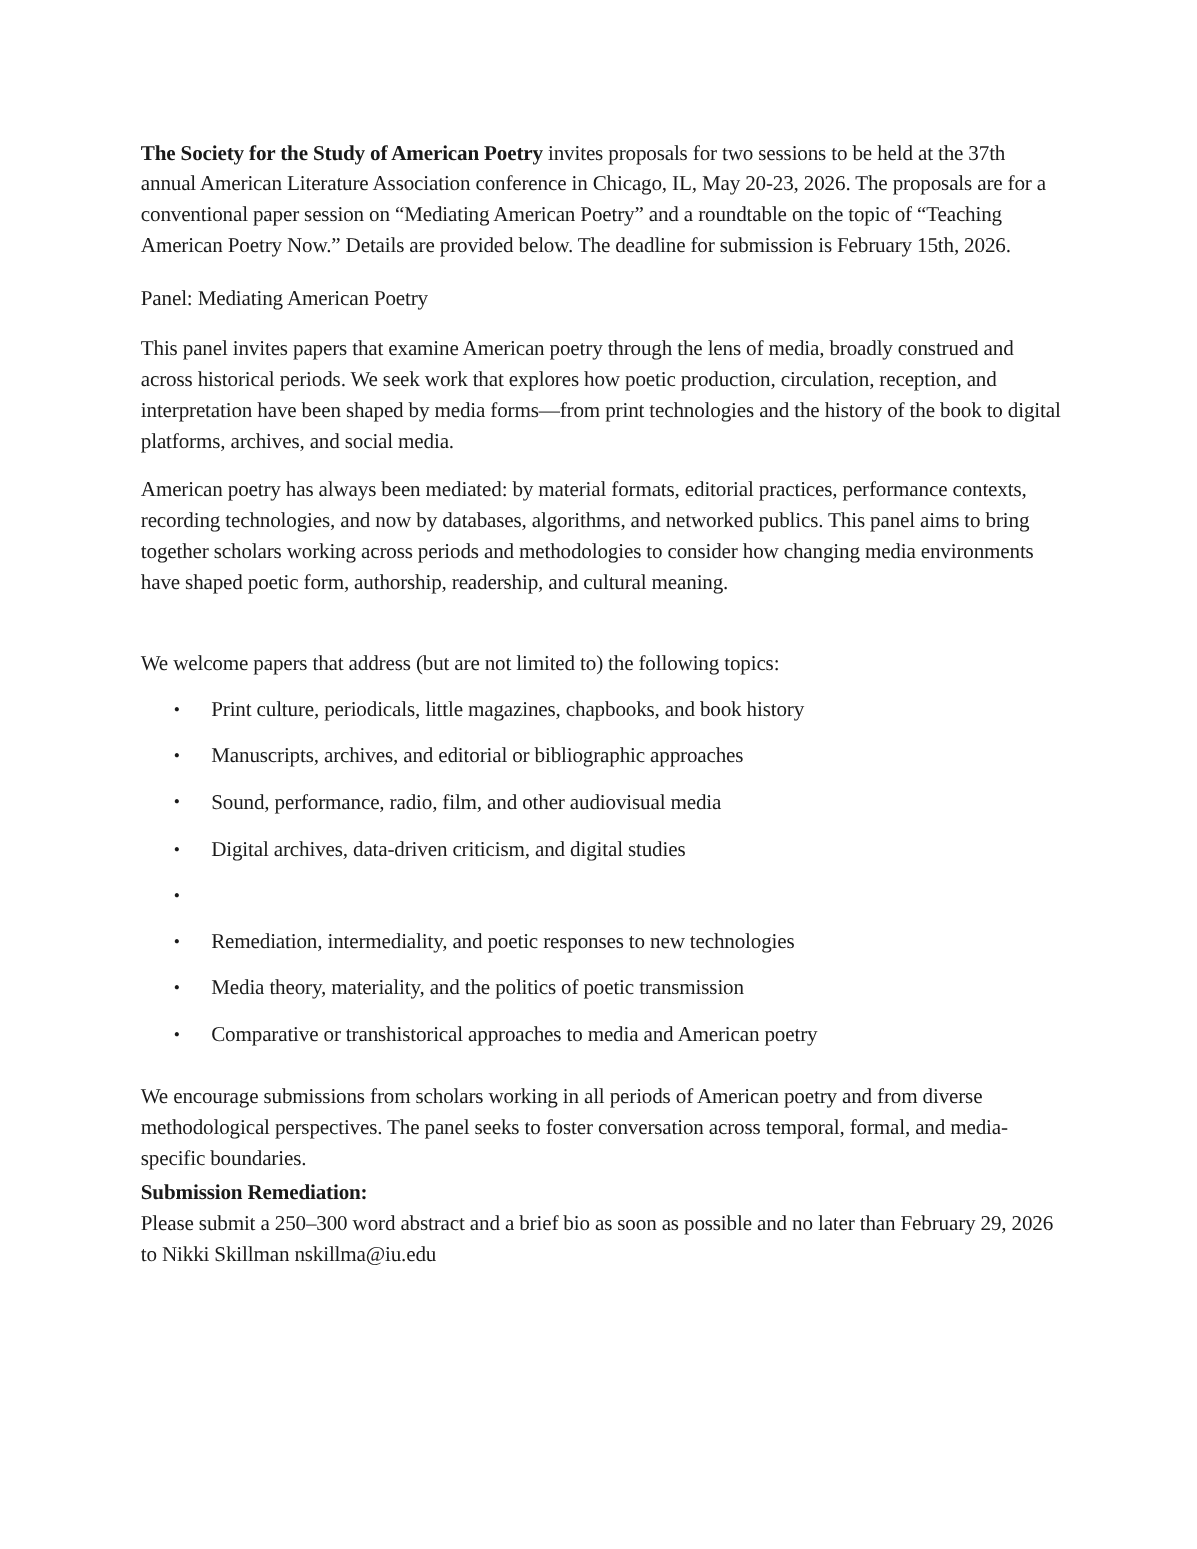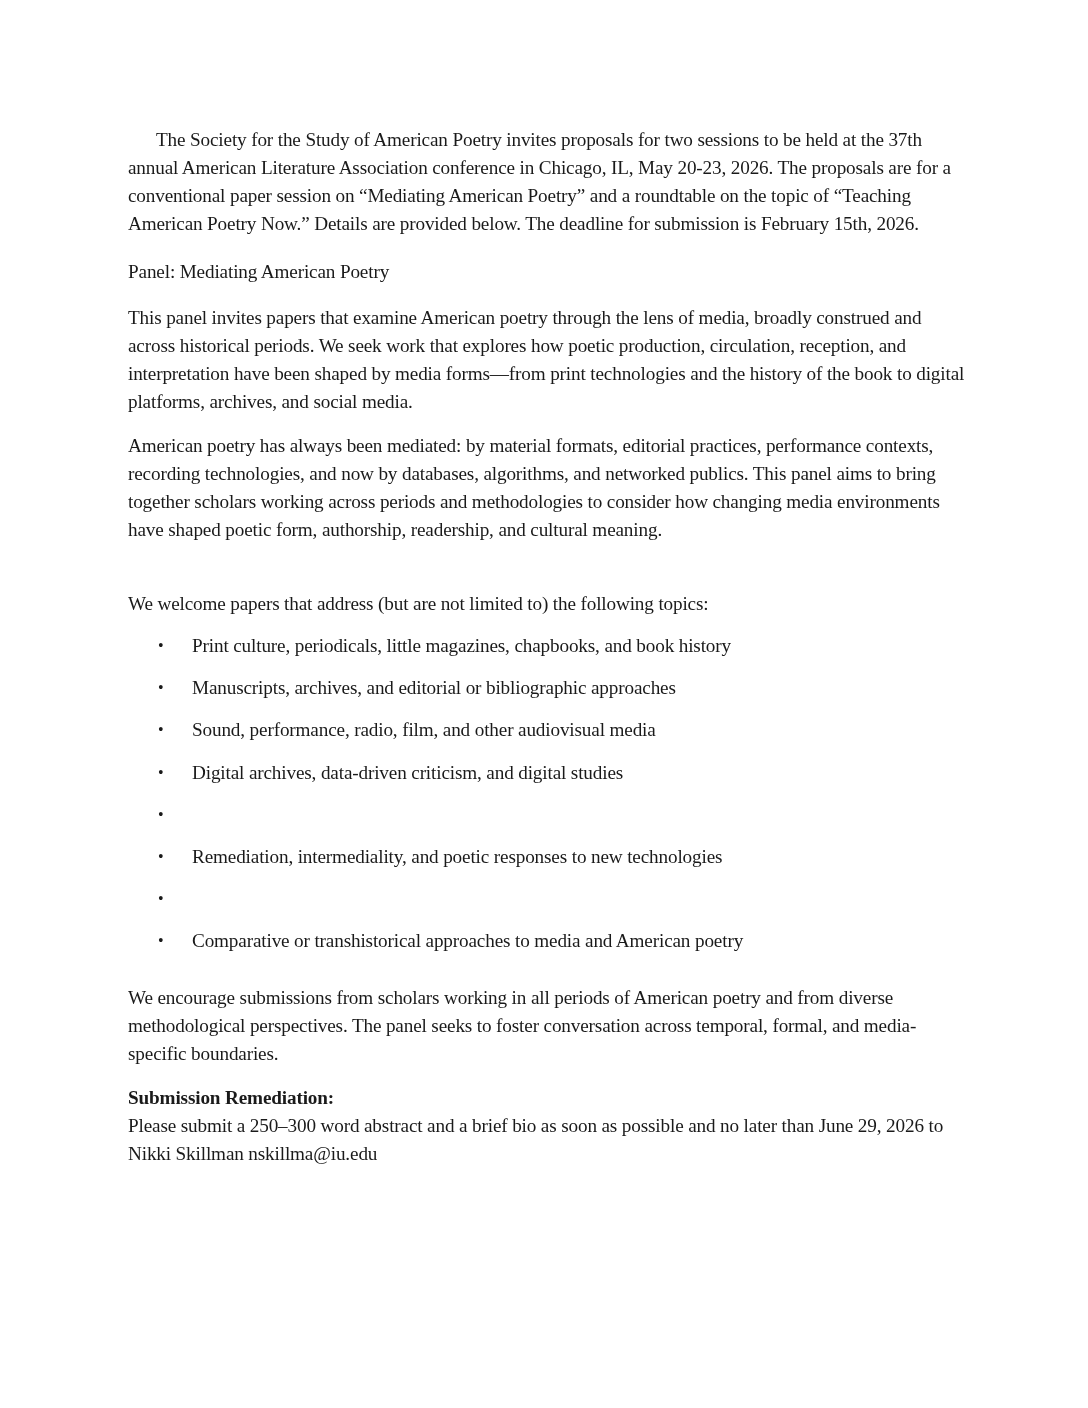--- a/index.html
+++ b/index.html
@@ -24,22 +24,21 @@
       line-height: 28px;
       letter-spacing: -0.15px;
     }
     p {
       margin: 0;
     }
     .intro {
       margin-bottom: 20px;
     }
     .intro b {
-      font-weight: normal;
-      margin-left: 28px;
+      font-weight: bold;
     }
     .heading {
       font-weight: normal;
       margin-bottom: 18px;
     }
     .para {
       margin-bottom: 16px;
     }
     .para-lead {
       margin-bottom: 14px;
@@ -56,21 +55,21 @@
       height: 42.2px;
       line-height: 28px;
     }
     ul.topics li .bullet {
       position: absolute;
       left: 30px;
       top: 0;
       font-size: 16px;
     }
     .closing {
-      margin-bottom: 16px;
+      margin-bottom: 3px;
       font-family: Liberation Serif, serif;
     }
     .guidelines-heading {
       font-weight: bold;
       margin: 0;
     }
     .guidelines-text {
       margin: 0;
     }
   </style>
@@ -89,22 +88,22 @@
 
   <p class="para-lead">We welcome papers that address (but are not limited to) the following topics:</p>
 
   <ul class="topics">
     <li><span class="bullet">•</span><span>Print culture, periodicals, little magazines, chapbooks, and book history</span></li>
     <li><span class="bullet">•</span><span>Manuscripts, archives, and editorial or bibliographic approaches</span></li>
     <li><span class="bullet">•</span><span>Sound, performance, radio, film, and other audiovisual media</span></li>
     <li><span class="bullet">•</span><span>Digital archives, data-driven criticism, and digital studies</span></li>
     <li><span class="bullet">•</span></li>
     <li><span class="bullet">•</span><span>Remediation, intermediality, and poetic responses to new technologies</span></li>
-    <li><span class="bullet">•</span></li>
+    <li><span class="bullet">•</span><span>Media theory, materiality, and the politics of poetic transmission</span></li>
     <li><span class="bullet">•</span><span>Comparative or transhistorical approaches to media and American poetry</span></li>
   </ul>
 
   <p class="closing">We encourage submissions from scholars working in all periods of American poetry and from diverse methodological perspectives. The panel seeks to foster conversation across temporal, formal, and media-specific boundaries.</p>
 
   <p class="guidelines-heading">Submission Remediation:</p>
-  <p class="guidelines-text">Please submit a 250–300 word abstract and a brief bio as soon as possible and no later than June 29, 2026 to Nikki Skillman nskillma@iu.edu</p>
+  <p class="guidelines-text">Please submit a 250–300 word abstract and a brief bio as soon as possible and no later than February 29, 2026 to Nikki Skillman nskillma@iu.edu</p>
 
 </div>
 
 </body></html>

